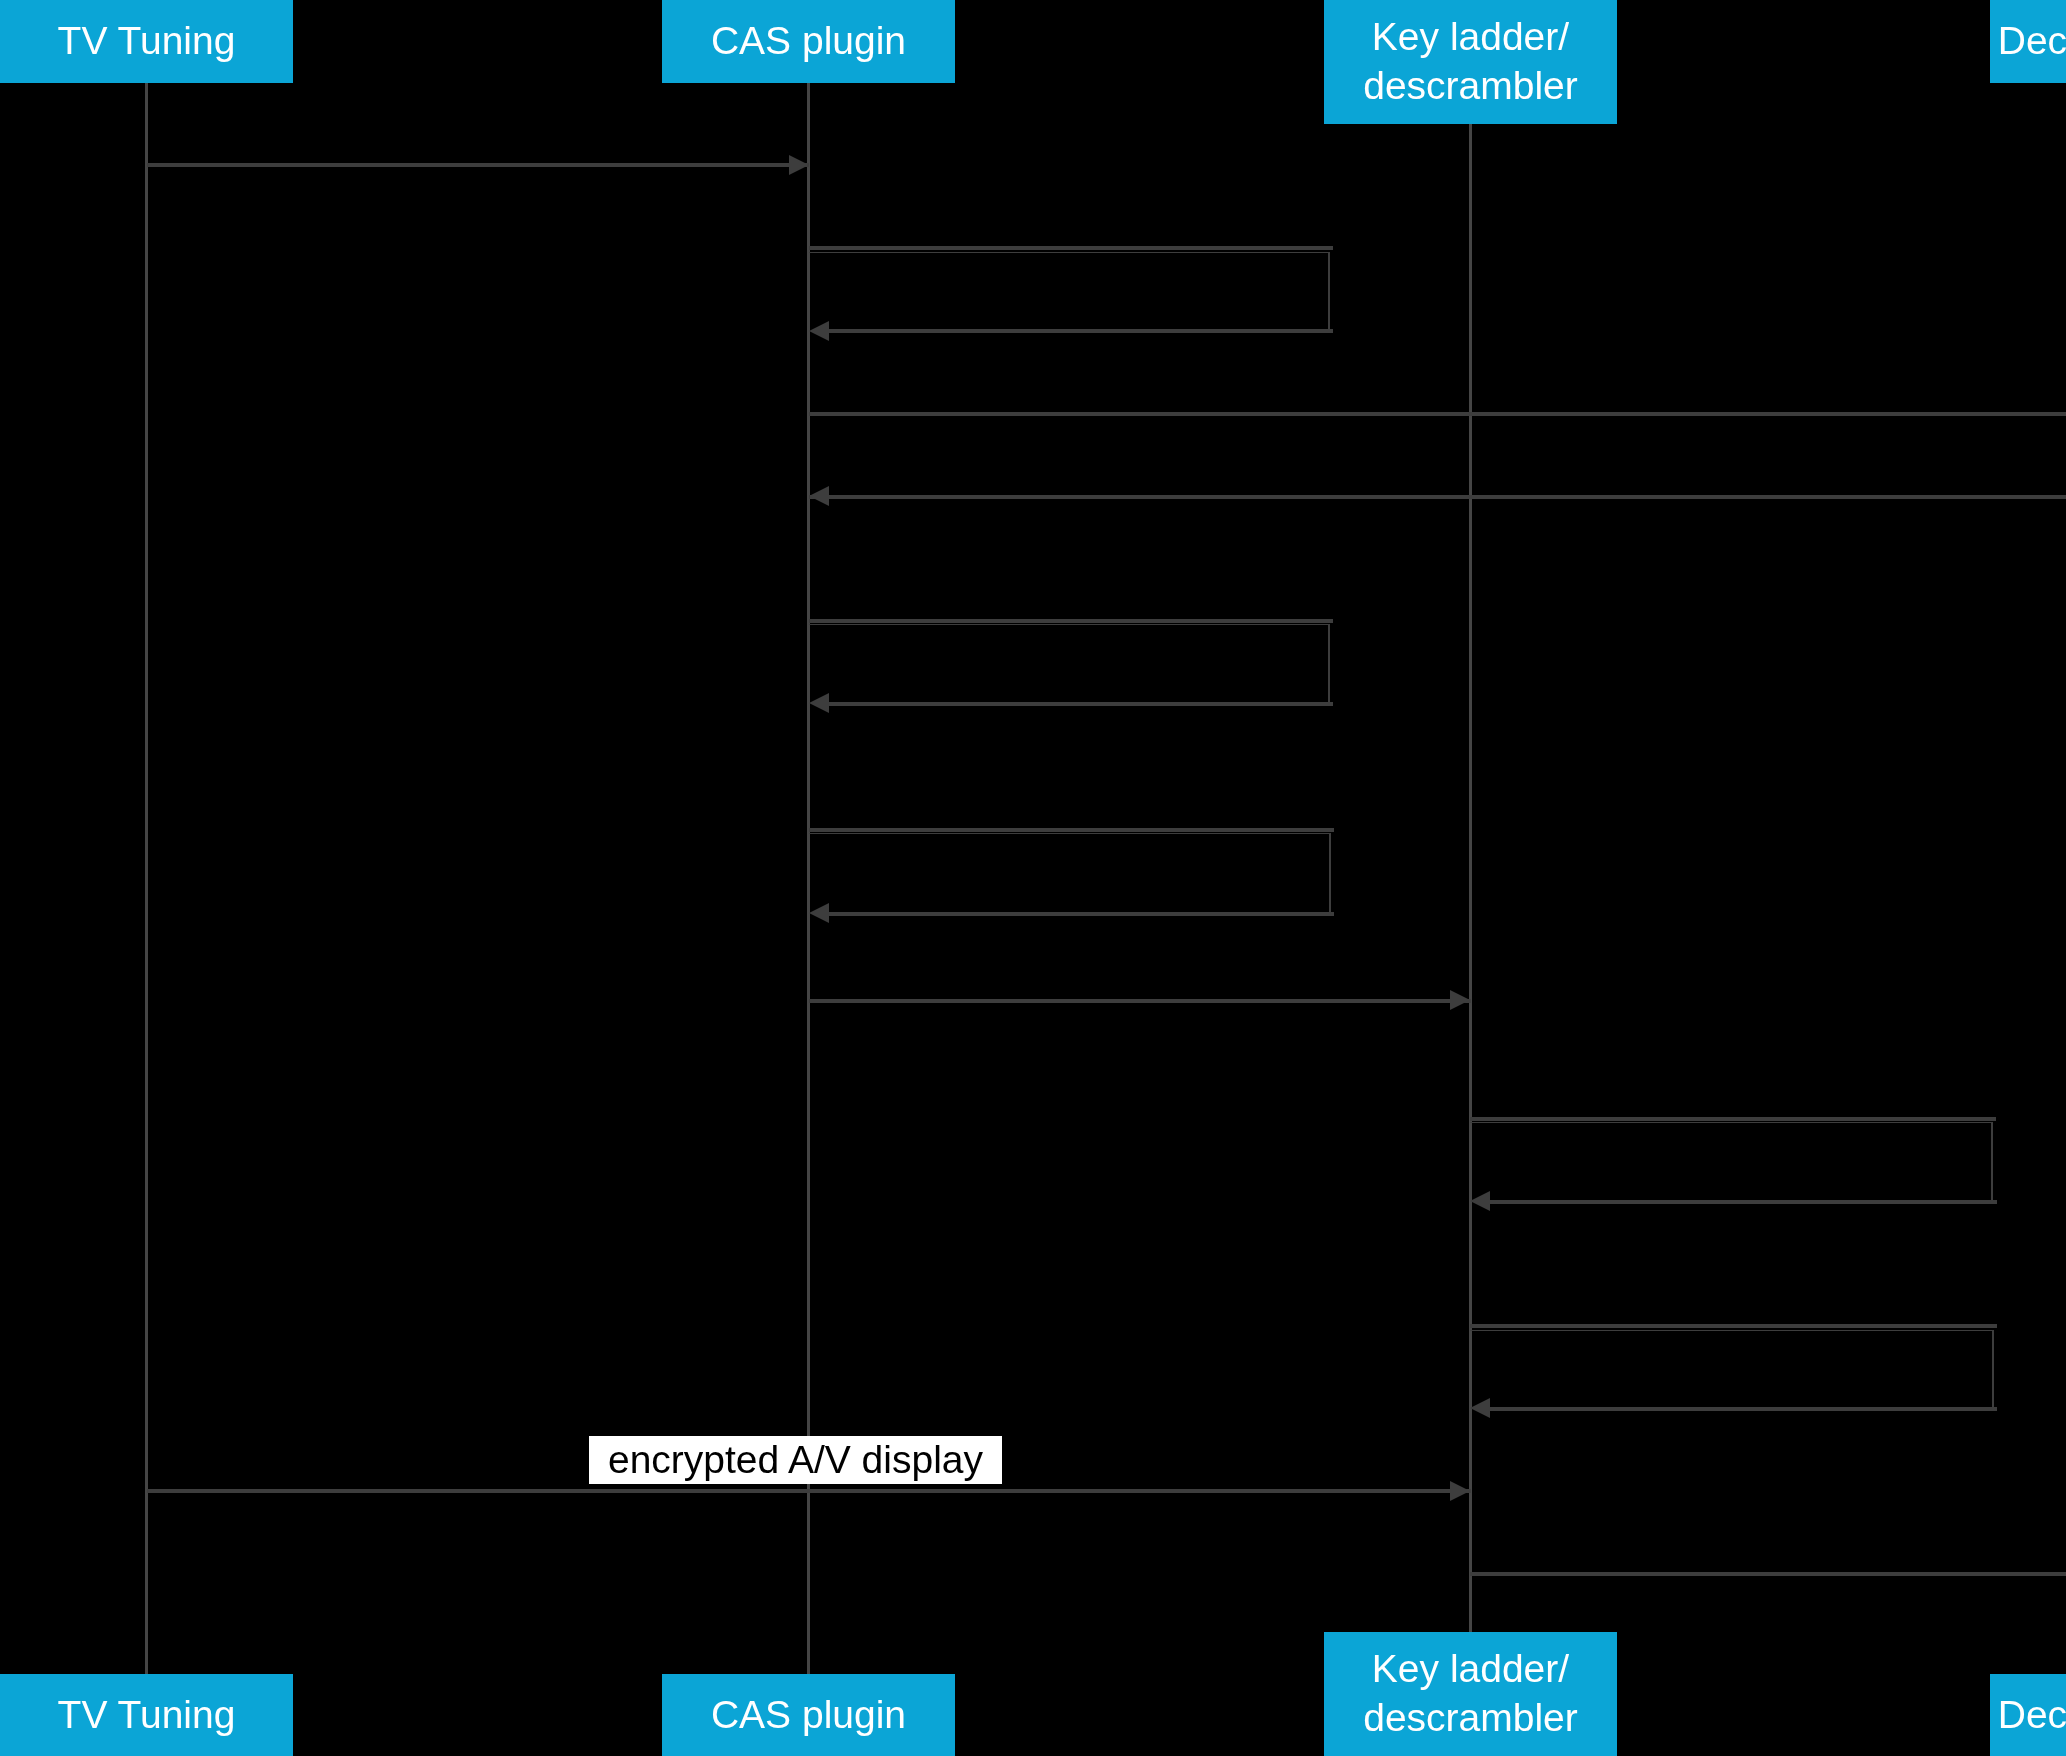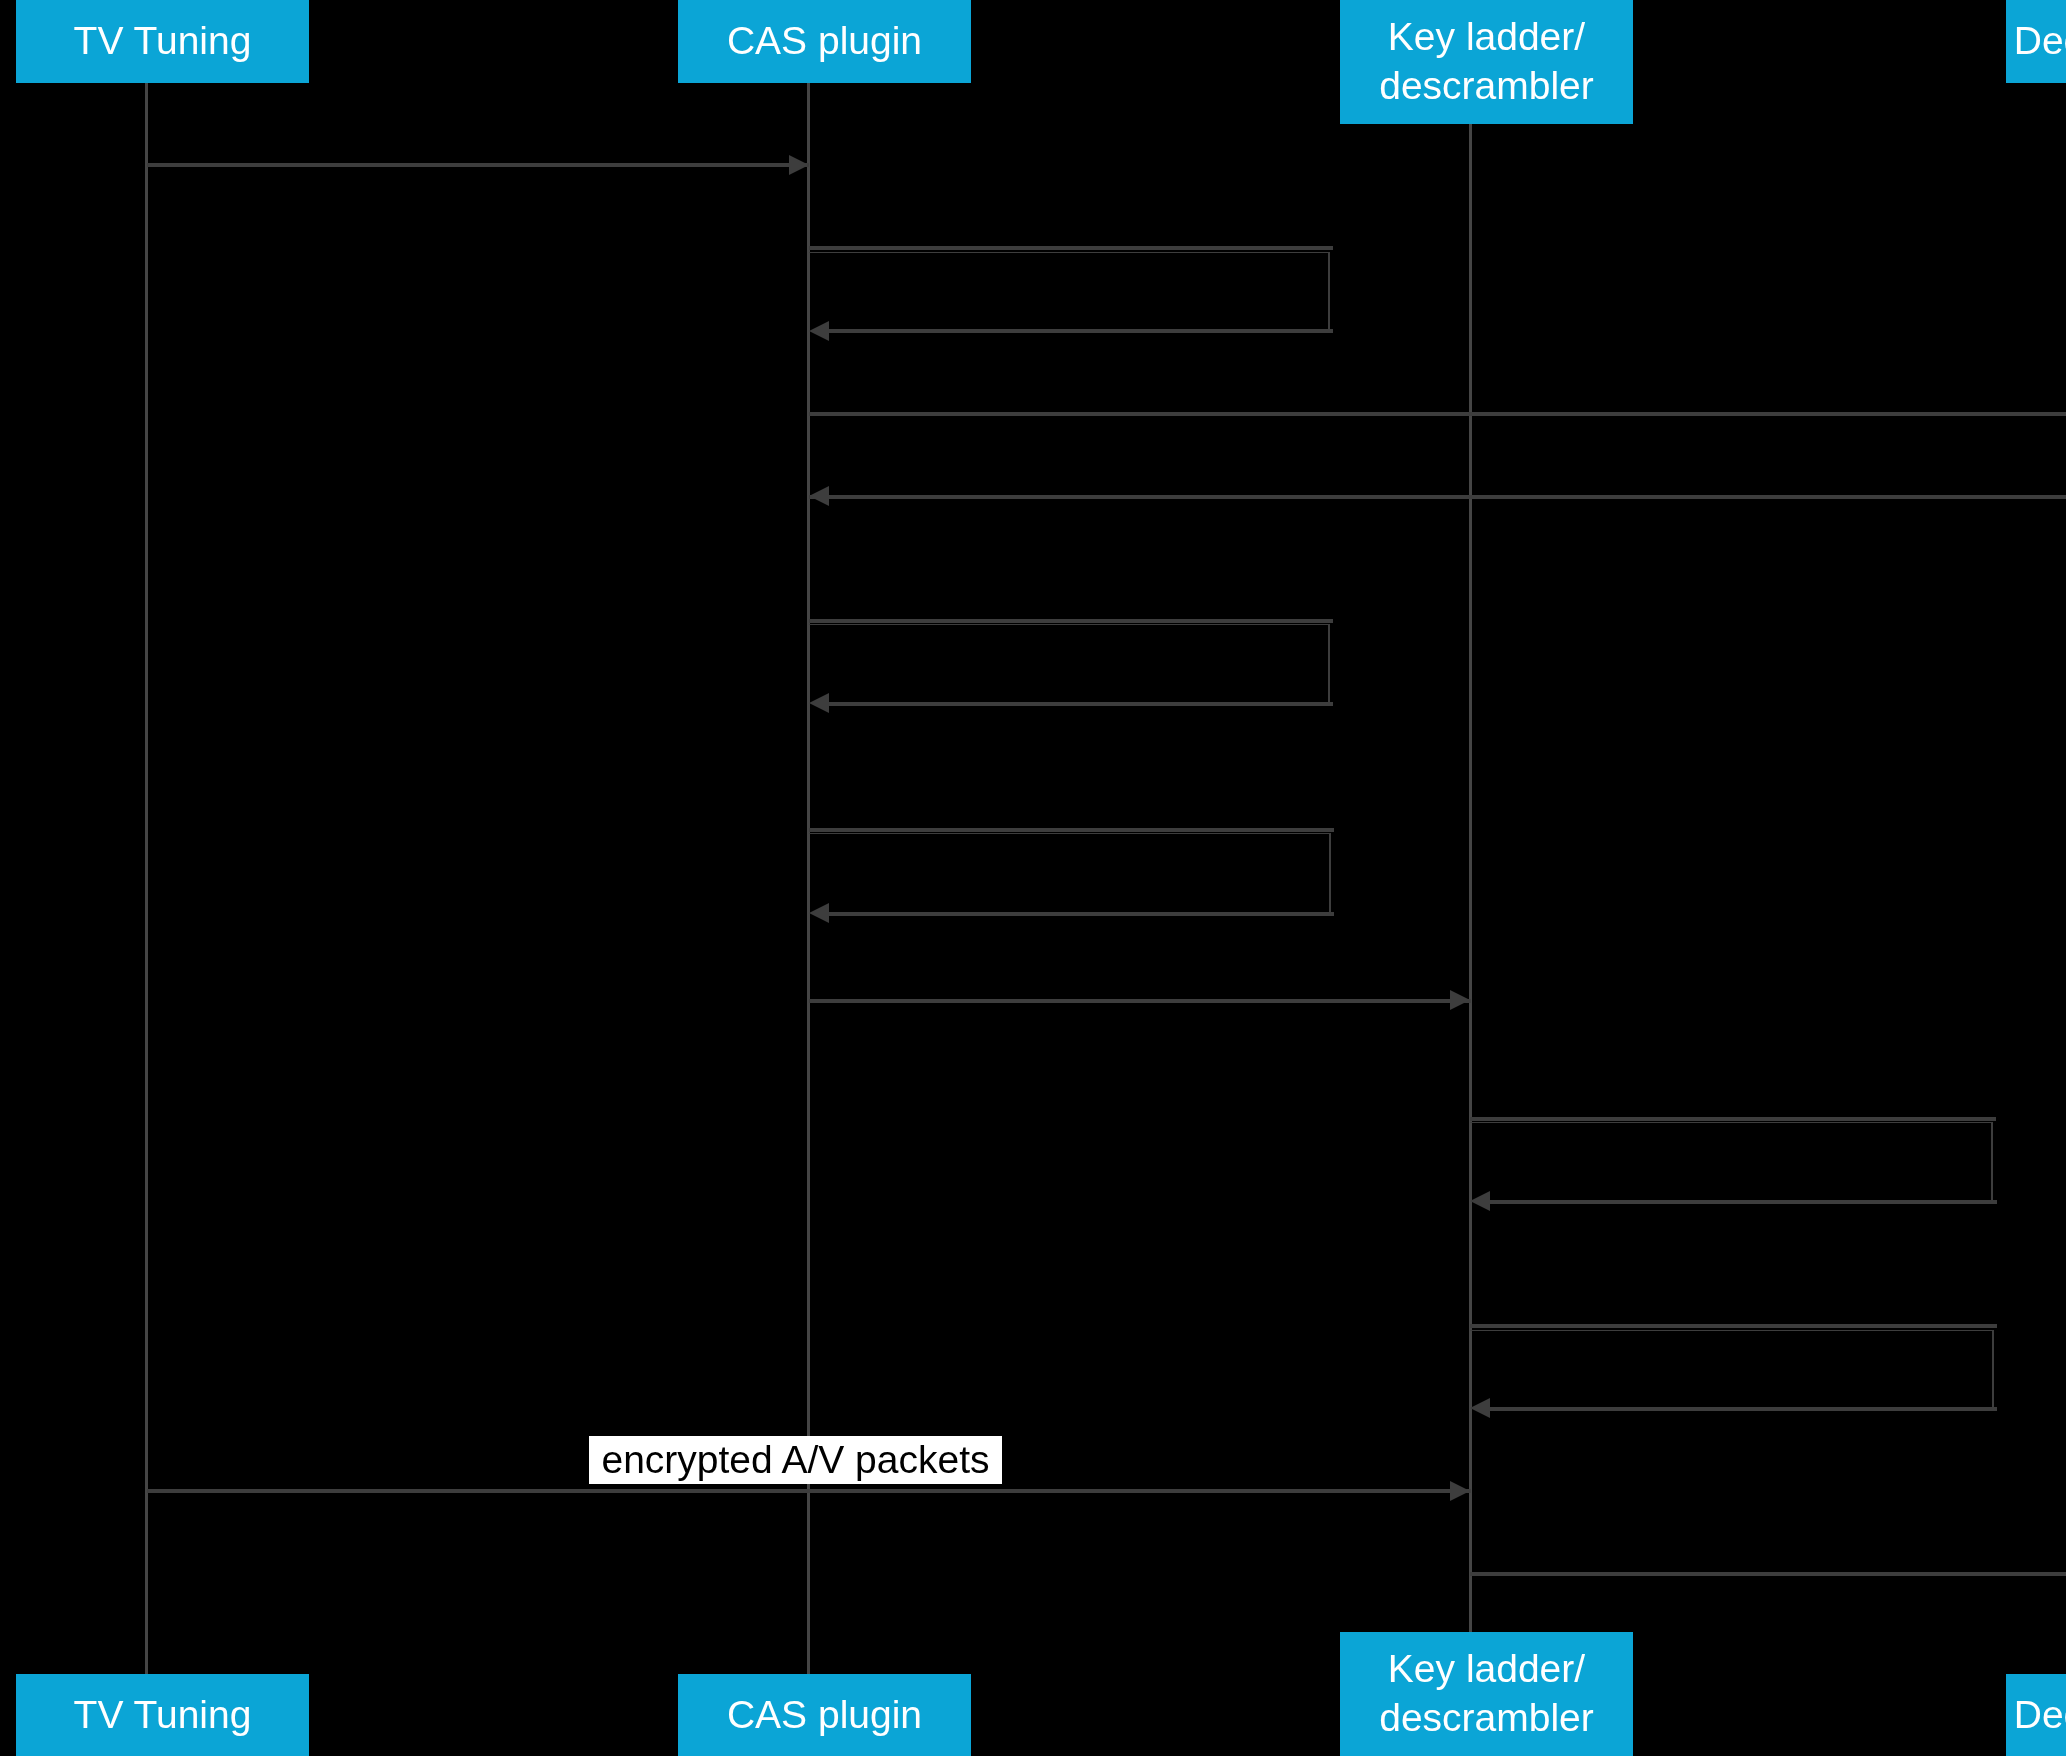--- a/index.html
+++ b/index.html
@@ -19,21 +19,20 @@
     position: absolute;
     display: flex;
     flex-direction: column;
     align-items: center;
     justify-content: center;
     text-align: center;
     color: #ffffff;
     font-size: 39px;
     line-height: 1.25;
     z-index: 3;
-    margin-left: 16px;
   }
   .actor-line-text {
     display: block;
     white-space: nowrap;
   }
   .lifeline {
     position: absolute;
     z-index: 1;
   }
   .msg-line {
@@ -120,16 +119,16 @@
     <div class="self-rect" style="left: 1470px; top: 1122px; width: 521px; height: 77px; border-top: 1.7px solid rgb(61, 61, 61); border-right: 2.5px solid rgb(61, 61, 61);"></div>
     <div class="msg-line" style="left: 1470px; top: 1117px; width: 526px; background: rgb(61, 61, 61);"></div>
     <div class="msg-line" style="left: 1483px; top: 1200px; width: 514px; background: rgb(61, 61, 61);"></div>
     <div class="arrowhead" style="top: 1191px; border-top: 10.7px solid transparent; border-bottom: 10.7px solid transparent; left: 1470px; border-right: 20px solid rgb(61, 61, 61);"></div>
     <div class="self-rect" style="left: 1470px; top: 1330px; width: 522px; height: 77px; border-top: 1.7px solid rgb(61, 61, 61); border-right: 2.5px solid rgb(61, 61, 61);"></div>
     <div class="msg-line" style="left: 1470px; top: 1324px; width: 527px; background: rgb(61, 61, 61);"></div>
     <div class="msg-line" style="left: 1483px; top: 1407px; width: 514px; background: rgb(61, 61, 61);"></div>
     <div class="arrowhead" style="top: 1398px; border-top: 10.7px solid transparent; border-bottom: 10.7px solid transparent; left: 1470px; border-right: 20px solid rgb(61, 61, 61);"></div>
     <div class="msg-line" style="left: 147px; top: 1489px; width: 1324px; background: rgb(61, 61, 61);"></div>
     <div class="arrowhead" style="top: 1481px; border-top: 10.7px solid transparent; border-bottom: 10.7px solid transparent; left: 1450px; border-left: 20px solid rgb(61, 61, 61);"></div>
-    <div class="msg-label" style="left: 589px; top: 1436px; width: 413px; height: 48px; background: rgb(255, 255, 255); color: rgb(0, 0, 0);">encrypted A/V packets</div>
+    <div class="msg-label" style="left: 589px; top: 1436px; width: 413px; height: 48px; background: rgb(255, 255, 255); color: rgb(0, 0, 0);">encrypted A/V display</div>
     <div class="msg-line" style="left: 1470px; top: 1572px; width: 666px; background: rgb(61, 61, 61);"></div>
   </div>
 
 
 </body></html>

